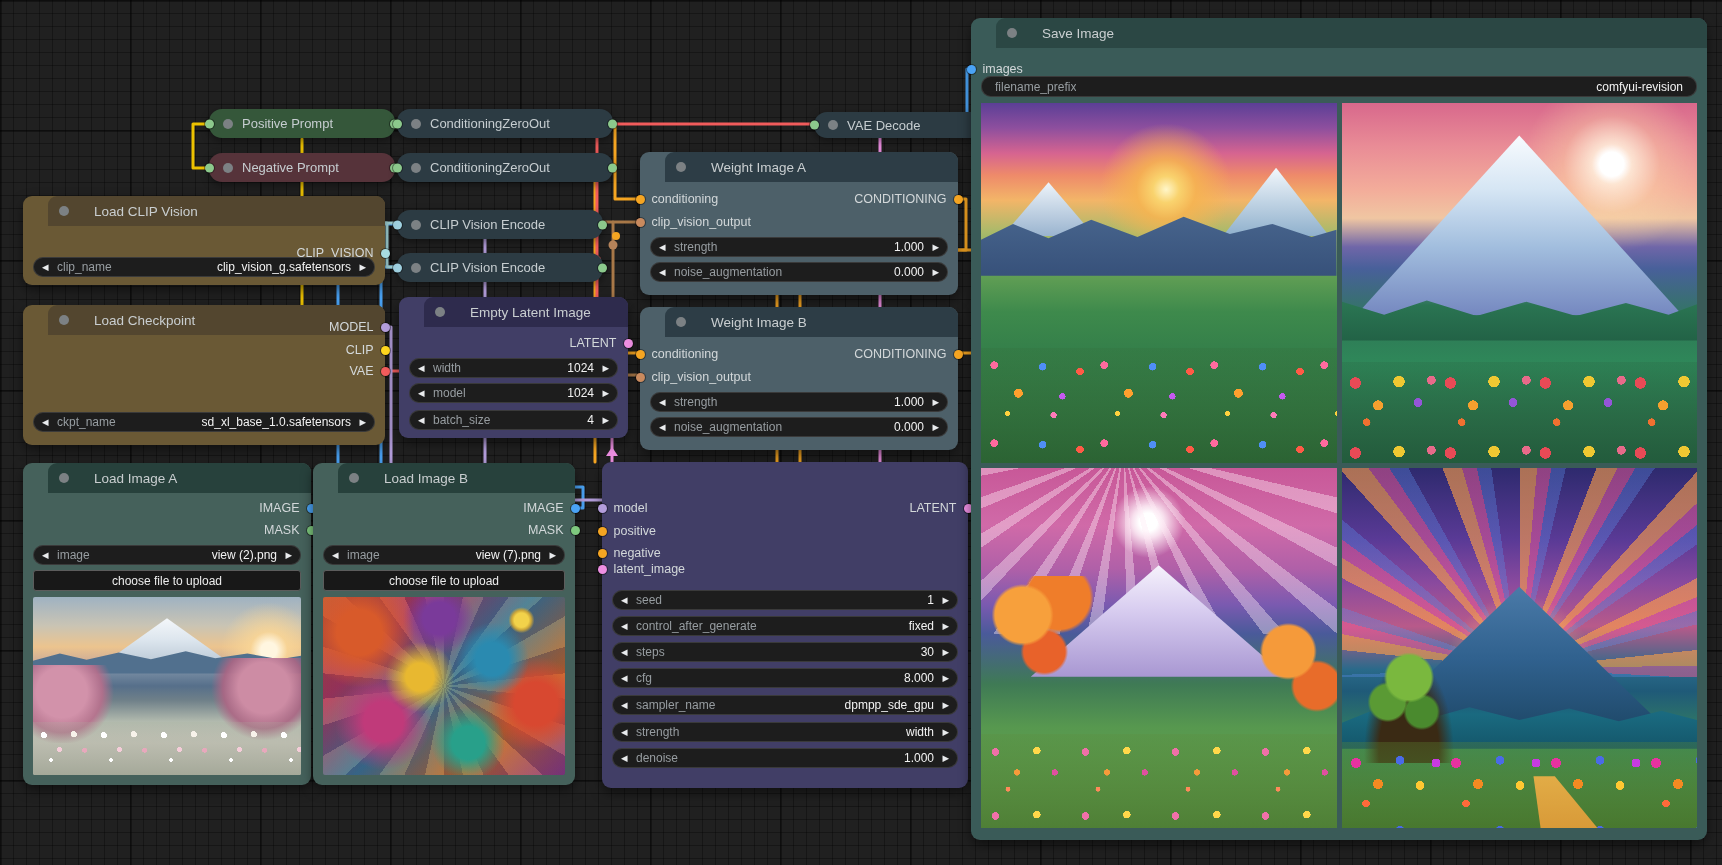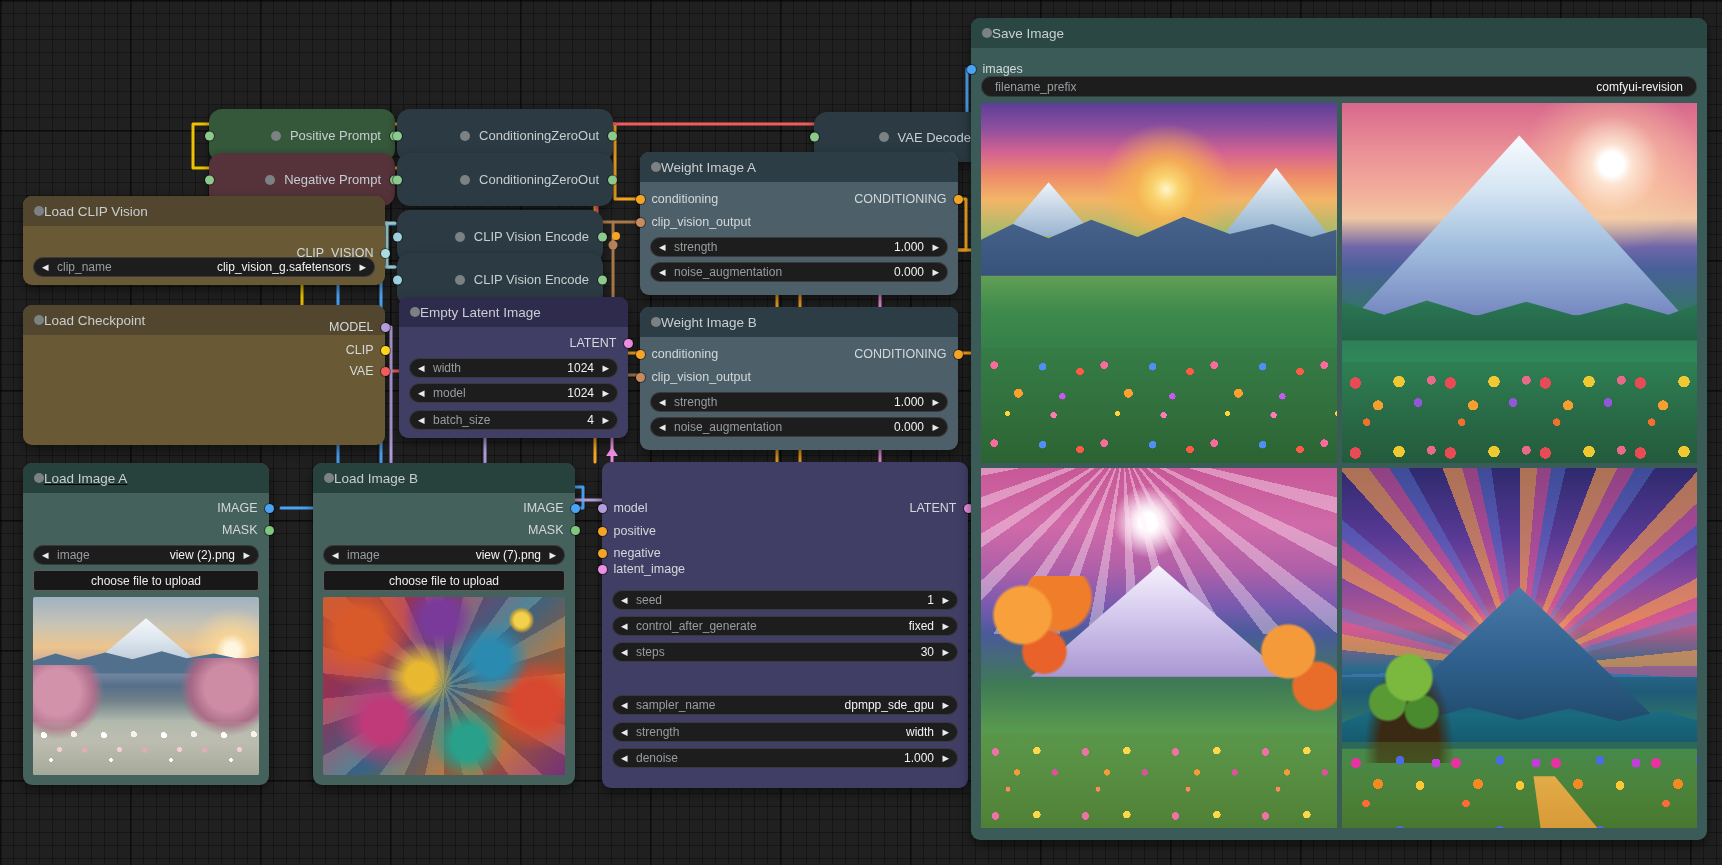--- a/index.html
+++ b/index.html
@@ -7,25 +7,25 @@
     font-family:"Liberation Sans","DejaVu Sans",sans-serif;
     background-color:#202020;
     background-image:
       linear-gradient(rgba(0,0,0,.30) 1px,transparent 1px),
       linear-gradient(90deg,rgba(0,0,0,.30) 1px,transparent 1px),
       linear-gradient(rgba(0,0,0,.38) 2px,transparent 2px),
       linear-gradient(90deg,rgba(0,0,0,.38) 2px,transparent 2px);
     background-size:13px 13px,13px 13px,130px 130px,130px 130px;}
   #wires{position:absolute;left:0;top:0;z-index:1;}
   .node{position:absolute;z-index:2;border-radius:9px;box-shadow:0 5px 12px rgba(0,0,0,.5);}
-  .nhead{height:30px;border-radius:9px 9px 0 0;display:flex;align-items:center;gap:0;padding:0 11px;
-    font-size:13.5px;color:#c9ced0;white-space:nowrap;}
+  .nhead{height:30px;border-radius:9px 9px 0 0;display:flex;align-items:center;gap:25px;padding:0 11px;
+    font-size:13.5px;color:#c9ced0;white-space:nowrap;margin-left:25px;}
   .hdot{width:10px;height:10px;border-radius:50%;background:#7c8184;flex:none;}
   .cnode{position:absolute;z-index:2;height:29px;border-radius:13px;display:flex;align-items:center;gap:9px;
-    padding:12px 14px;font-size:13px;color:#c6cdd0;box-shadow:0 3px 9px rgba(0,0,0,.45);white-space:nowrap;justify-content:flex-end;}
+    padding:0 14px;font-size:13px;color:#c6cdd0;box-shadow:0 3px 9px rgba(0,0,0,.45);white-space:nowrap;}
   .cedot{position:absolute;width:9px;height:9px;border-radius:50%;top:50%;transform:translateY(-50%);
     box-shadow:0 0 0 1px rgba(0,0,0,.4);}
   .slot{position:absolute;display:flex;align-items:center;gap:7px;height:20px;font-size:12.5px;color:#d3d8da;white-space:nowrap;}
   .slot.in{left:-4.5px;}
   .slot.out{right:-4.5px;flex-direction:row-reverse;}
   .sdot{width:9px;height:9px;border-radius:50%;flex:none;box-shadow:0 0 0 1px rgba(0,0,0,.4);}
   .pill{position:absolute;left:10px;right:10px;height:20px;border-radius:10px;background:#1d1d1d;
     display:flex;align-items:center;justify-content:space-between;padding:0 24px;font-size:12px;
     box-shadow:inset 0 0 0 1px rgba(255,255,255,.13);}
   .pill .wl{color:#979da1;overflow:hidden;}
@@ -199,20 +199,24 @@
       <span>MODEL</span>
     </div>
     <div class="slot out" style="top:35px">
       <span class="sdot" style="background:#ffd61e"></span>
       <span>CLIP</span>
     </div>
     <div class="slot out" style="top:56px">
       <span class="sdot" style="background:#f25c5c"></span>
       <span>VAE</span>
     </div>
+    <div class="pill arrows" style="top:107px">
+      <span class="wl">ckpt_name</span>
+      <span class="wv">sd_xl_base_1.0.safetensors</span>
+    </div>
   </div>
 
   <div class="node" style="left:399px;top:297px;width:229px;height:141px;background:#413e66;">
     <div class="nhead" style="background:#2e2b4d;">
       <span class="hdot"></span>
       <span>Empty Latent Image</span>
     </div>
     <div class="slot out" style="top:36px">
       <span class="sdot" style="background:#ee8fe3"></span>
       <span>LATENT</span>
@@ -278,21 +282,21 @@
     <div class="pill arrows" style="top:85px">
       <span class="wl">strength</span>
       <span class="wv">1.000</span>
     </div>
     <div class="pill arrows" style="top:110px">
       <span class="wl">noise_augmentation</span>
       <span class="wv">0.000</span>
     </div>
   </div>
 
-  <div class="node" style="left:23px;top:463px;width:246px;height:322px;background:#45615b;text-decoration:underline;">
+  <div class="node" style="left:23px;top:463px;width:288px;height:322px;background:#45615b;">
     <div class="nhead" style="background:#27413c;">
       <span class="hdot"></span>
       <span>Load Image A</span>
     </div>
     <div class="slot out" style="top:35px">
       <span class="sdot" style="background:#4aa3f5"></span>
       <span>IMAGE</span>
     </div>
     <div class="slot out" style="top:57px">
       <span class="sdot" style="background:#7ec97e"></span>
@@ -375,20 +379,24 @@
       <span class="wl">seed</span>
       <span class="wv">1</span>
     </div>
     <div class="pill arrows" style="top:154px">
       <span class="wl">control_after_generate</span>
       <span class="wv">fixed</span>
     </div>
     <div class="pill arrows" style="top:180px">
       <span class="wl">steps</span>
       <span class="wv">30</span>
+    </div>
+    <div class="pill arrows" style="top:206px">
+      <span class="wl">cfg</span>
+      <span class="wv">8.000</span>
     </div>
     <div class="pill arrows" style="top:233px">
       <span class="wl">sampler_name</span>
       <span class="wv">dpmpp_sde_gpu</span>
     </div>
     <div class="pill arrows" style="top:260px">
       <span class="wl">strength</span>
       <span class="wv">width</span>
     </div>
     <div class="pill arrows" style="top:286px">

